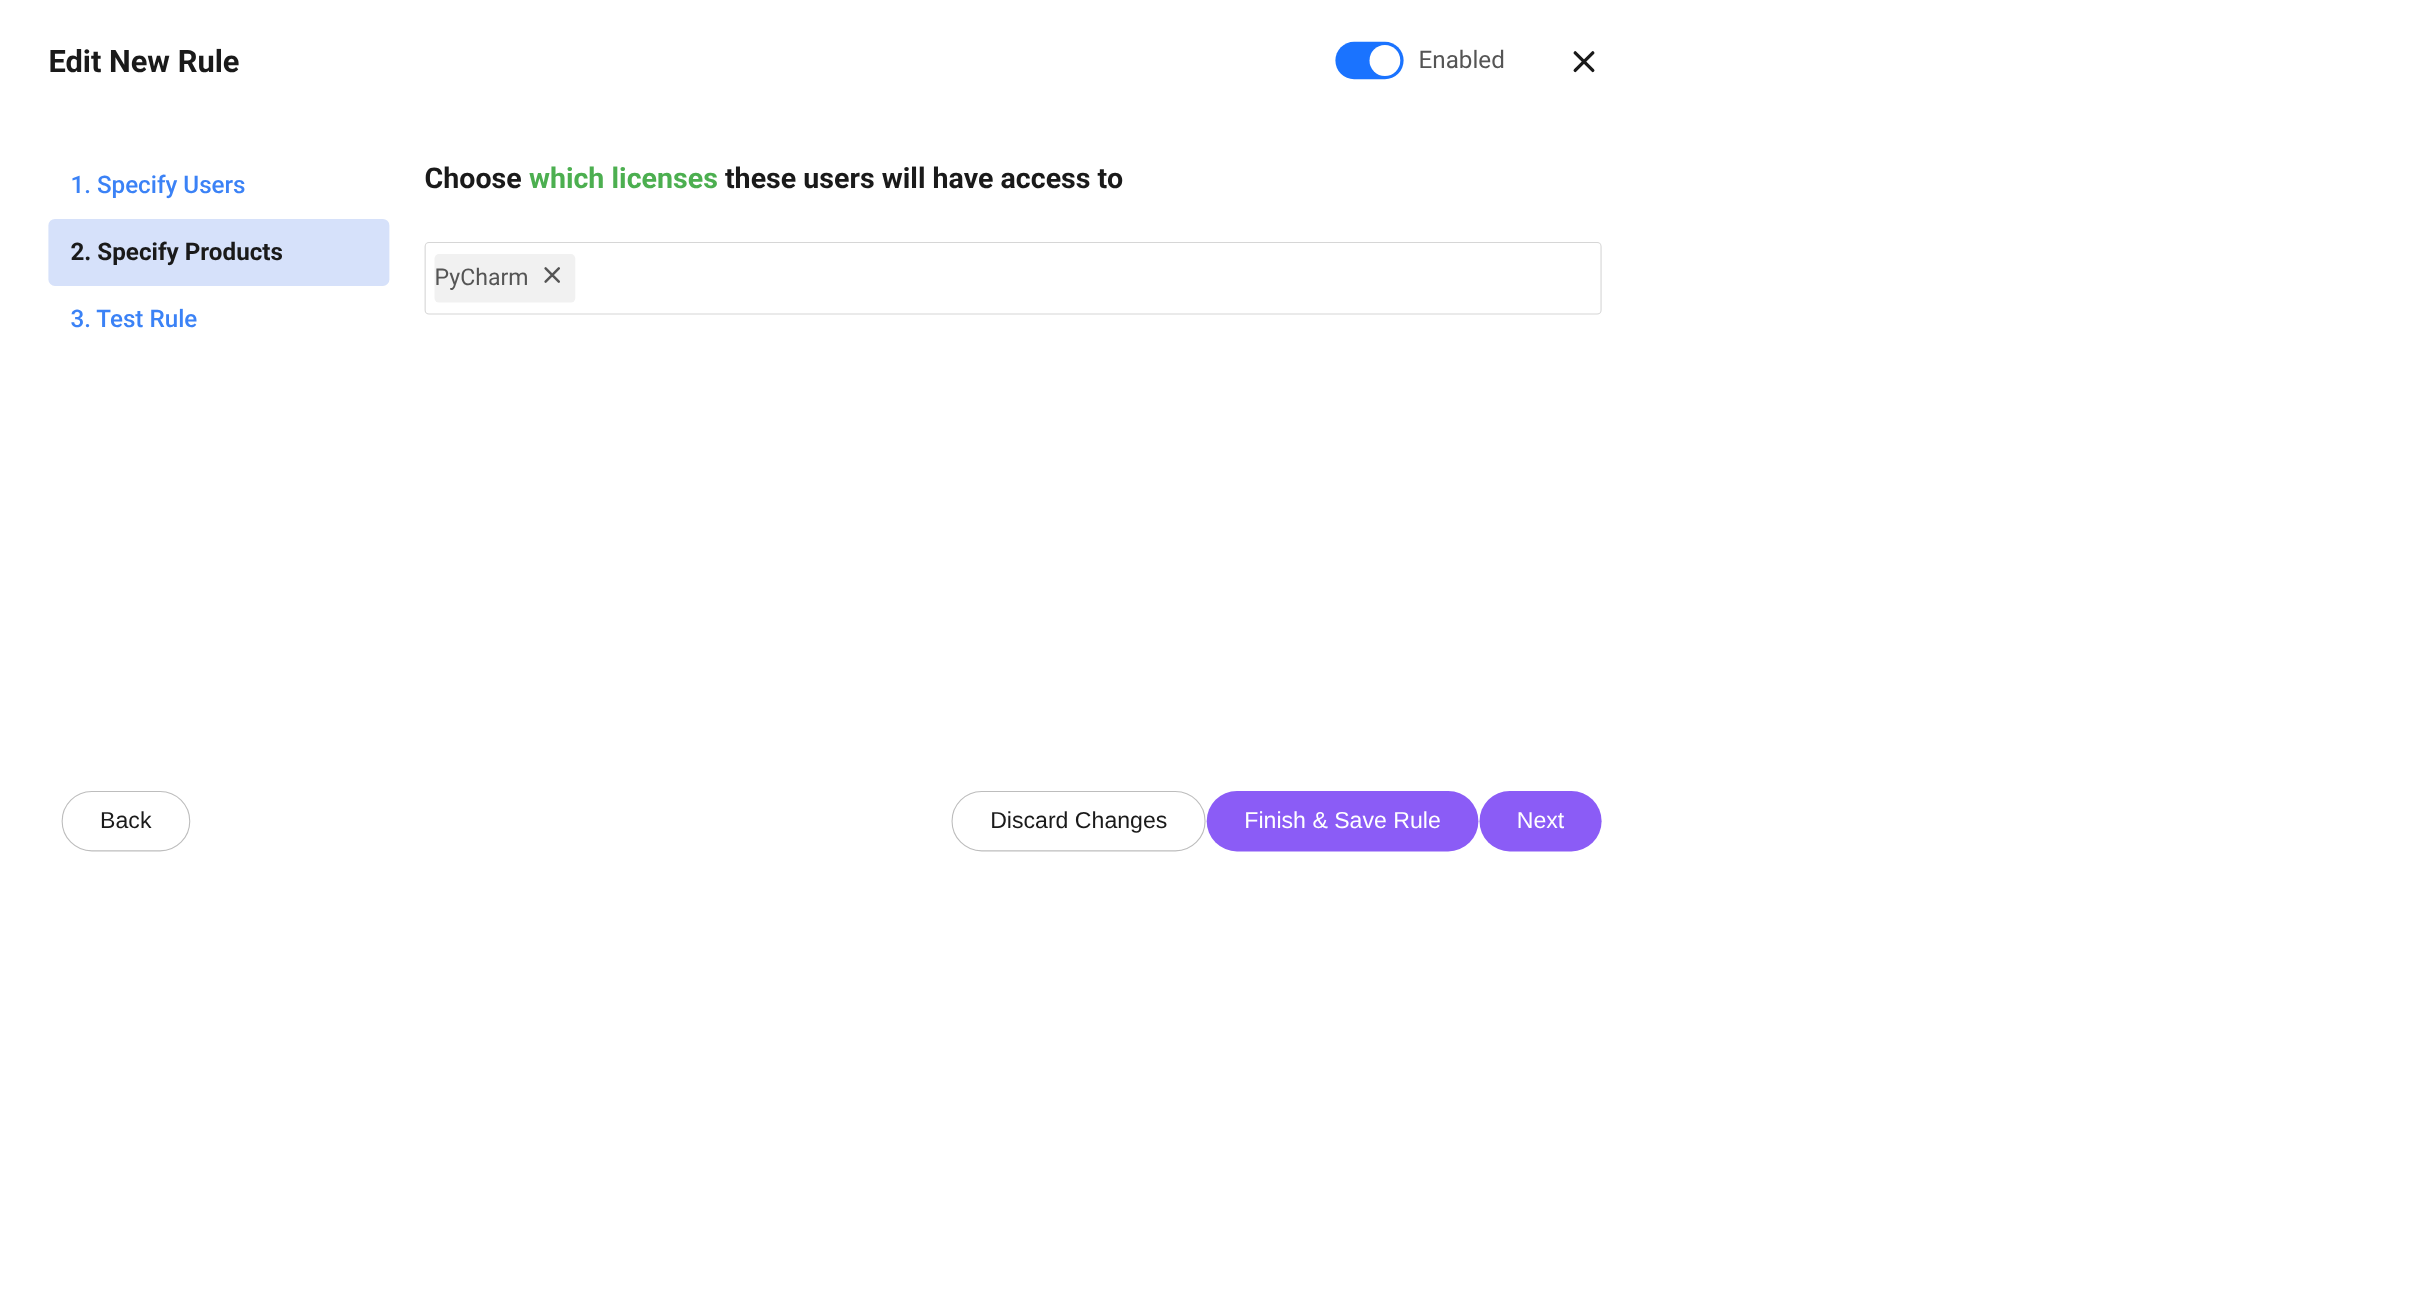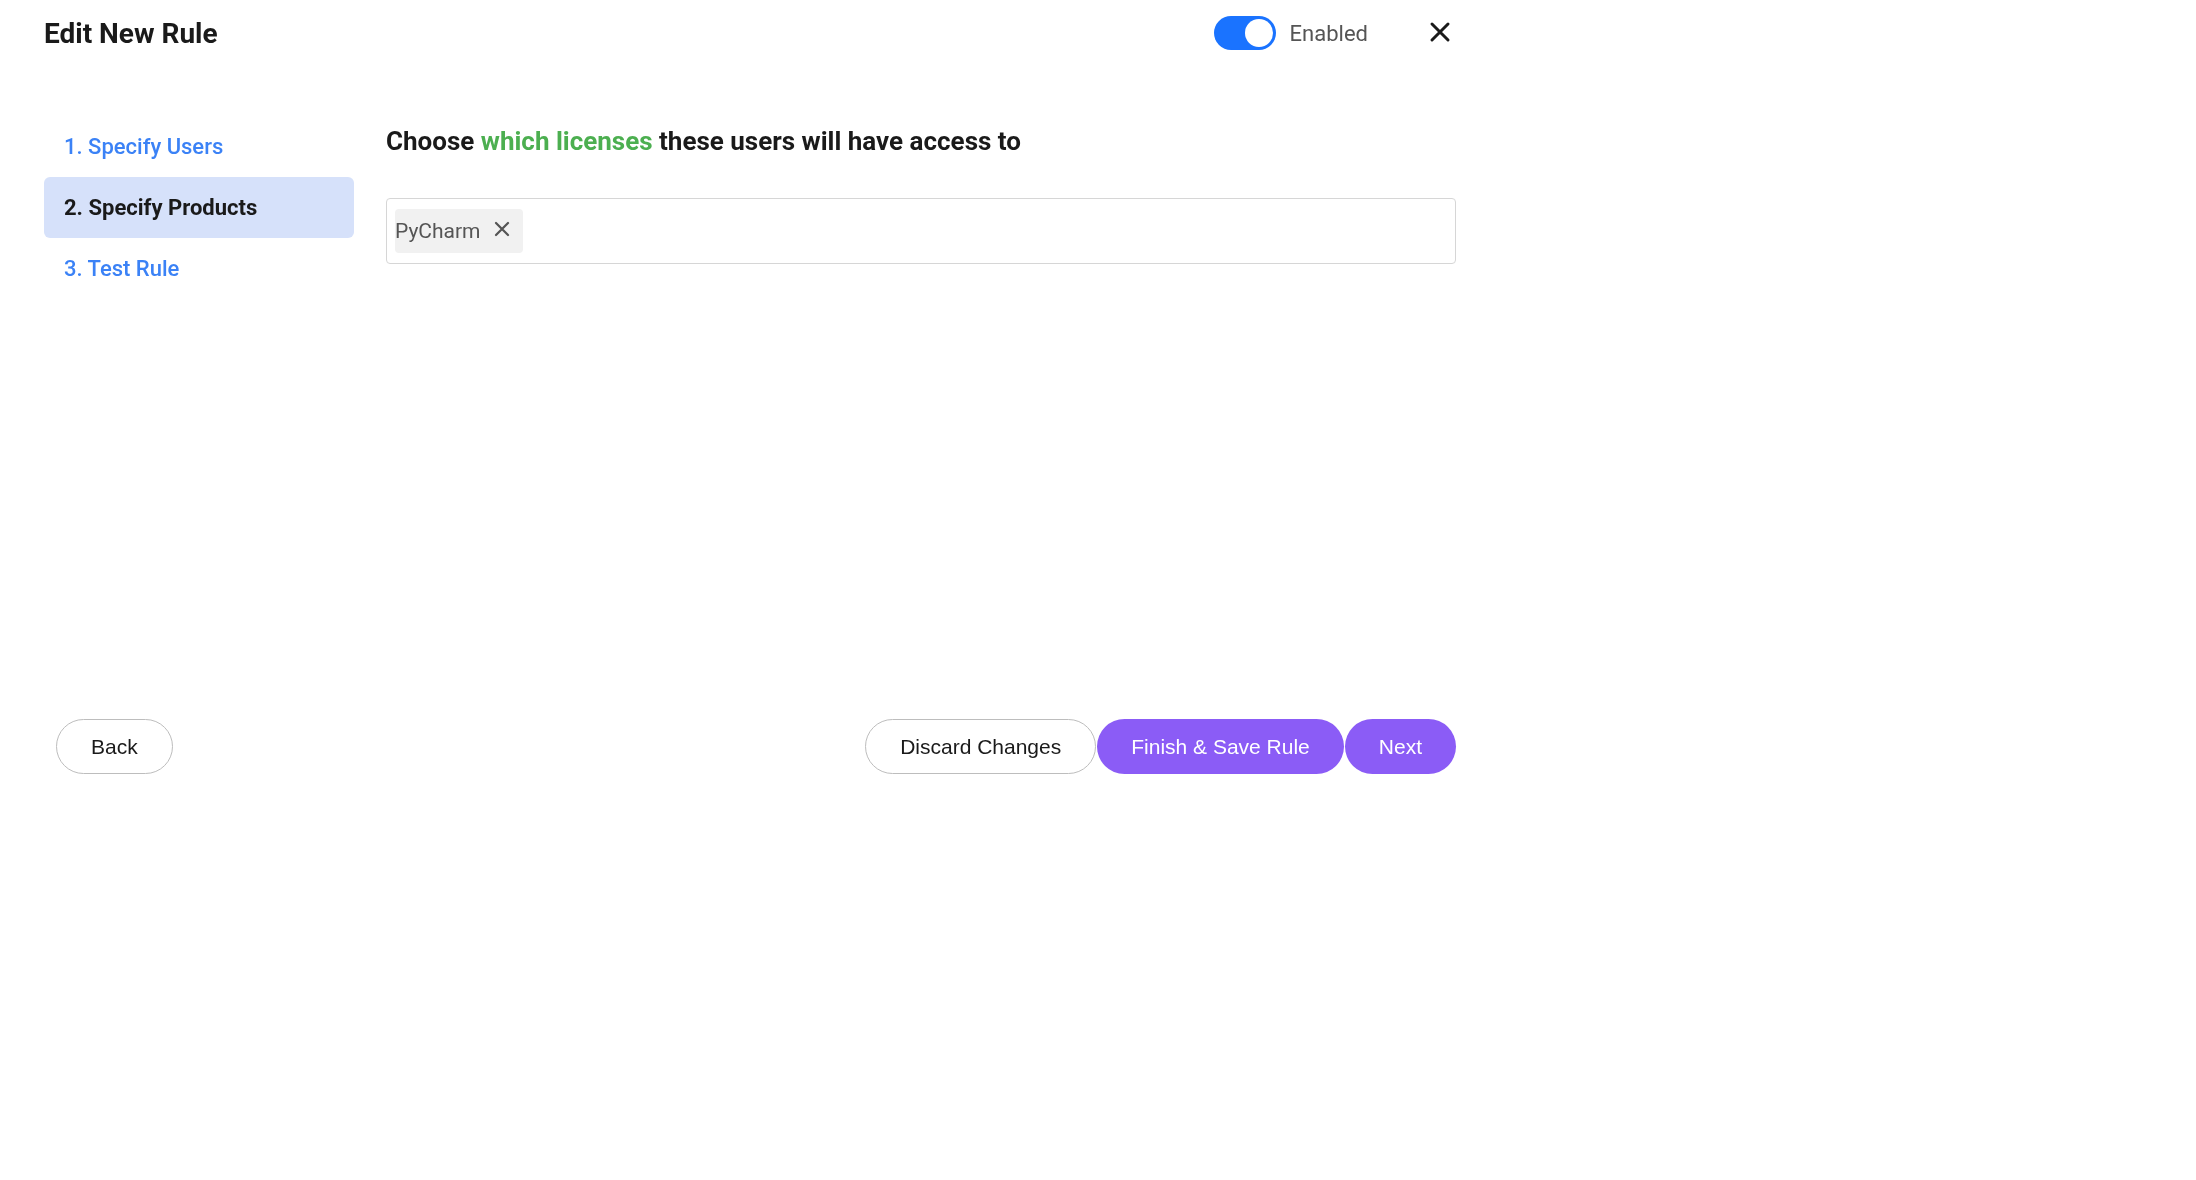--- a/index.html
+++ b/index.html
@@ -10,30 +10,30 @@
       width: 1500px;
       height: 806px;
       position: relative;
       overflow: hidden;
     }
 
     .header {
       display: flex;
       align-items: center;
       justify-content: space-between;
-      padding: 16px 44px 0 44px;
+      padding: 38px 44px 0 44px;
     }
     .page-title {
       font-size: 28px;
       font-weight: 700;
       color: #1a1a1a;
     }
     .header-right {
       display: flex;
-      align-items: flex-start;
+      align-items: flex-end;
       gap: 18px;
     }
 
     .toggle-wrap {
       display: flex;
       align-items: center;
       gap: 14px;
     }
     .toggle {
       width: 62px;

